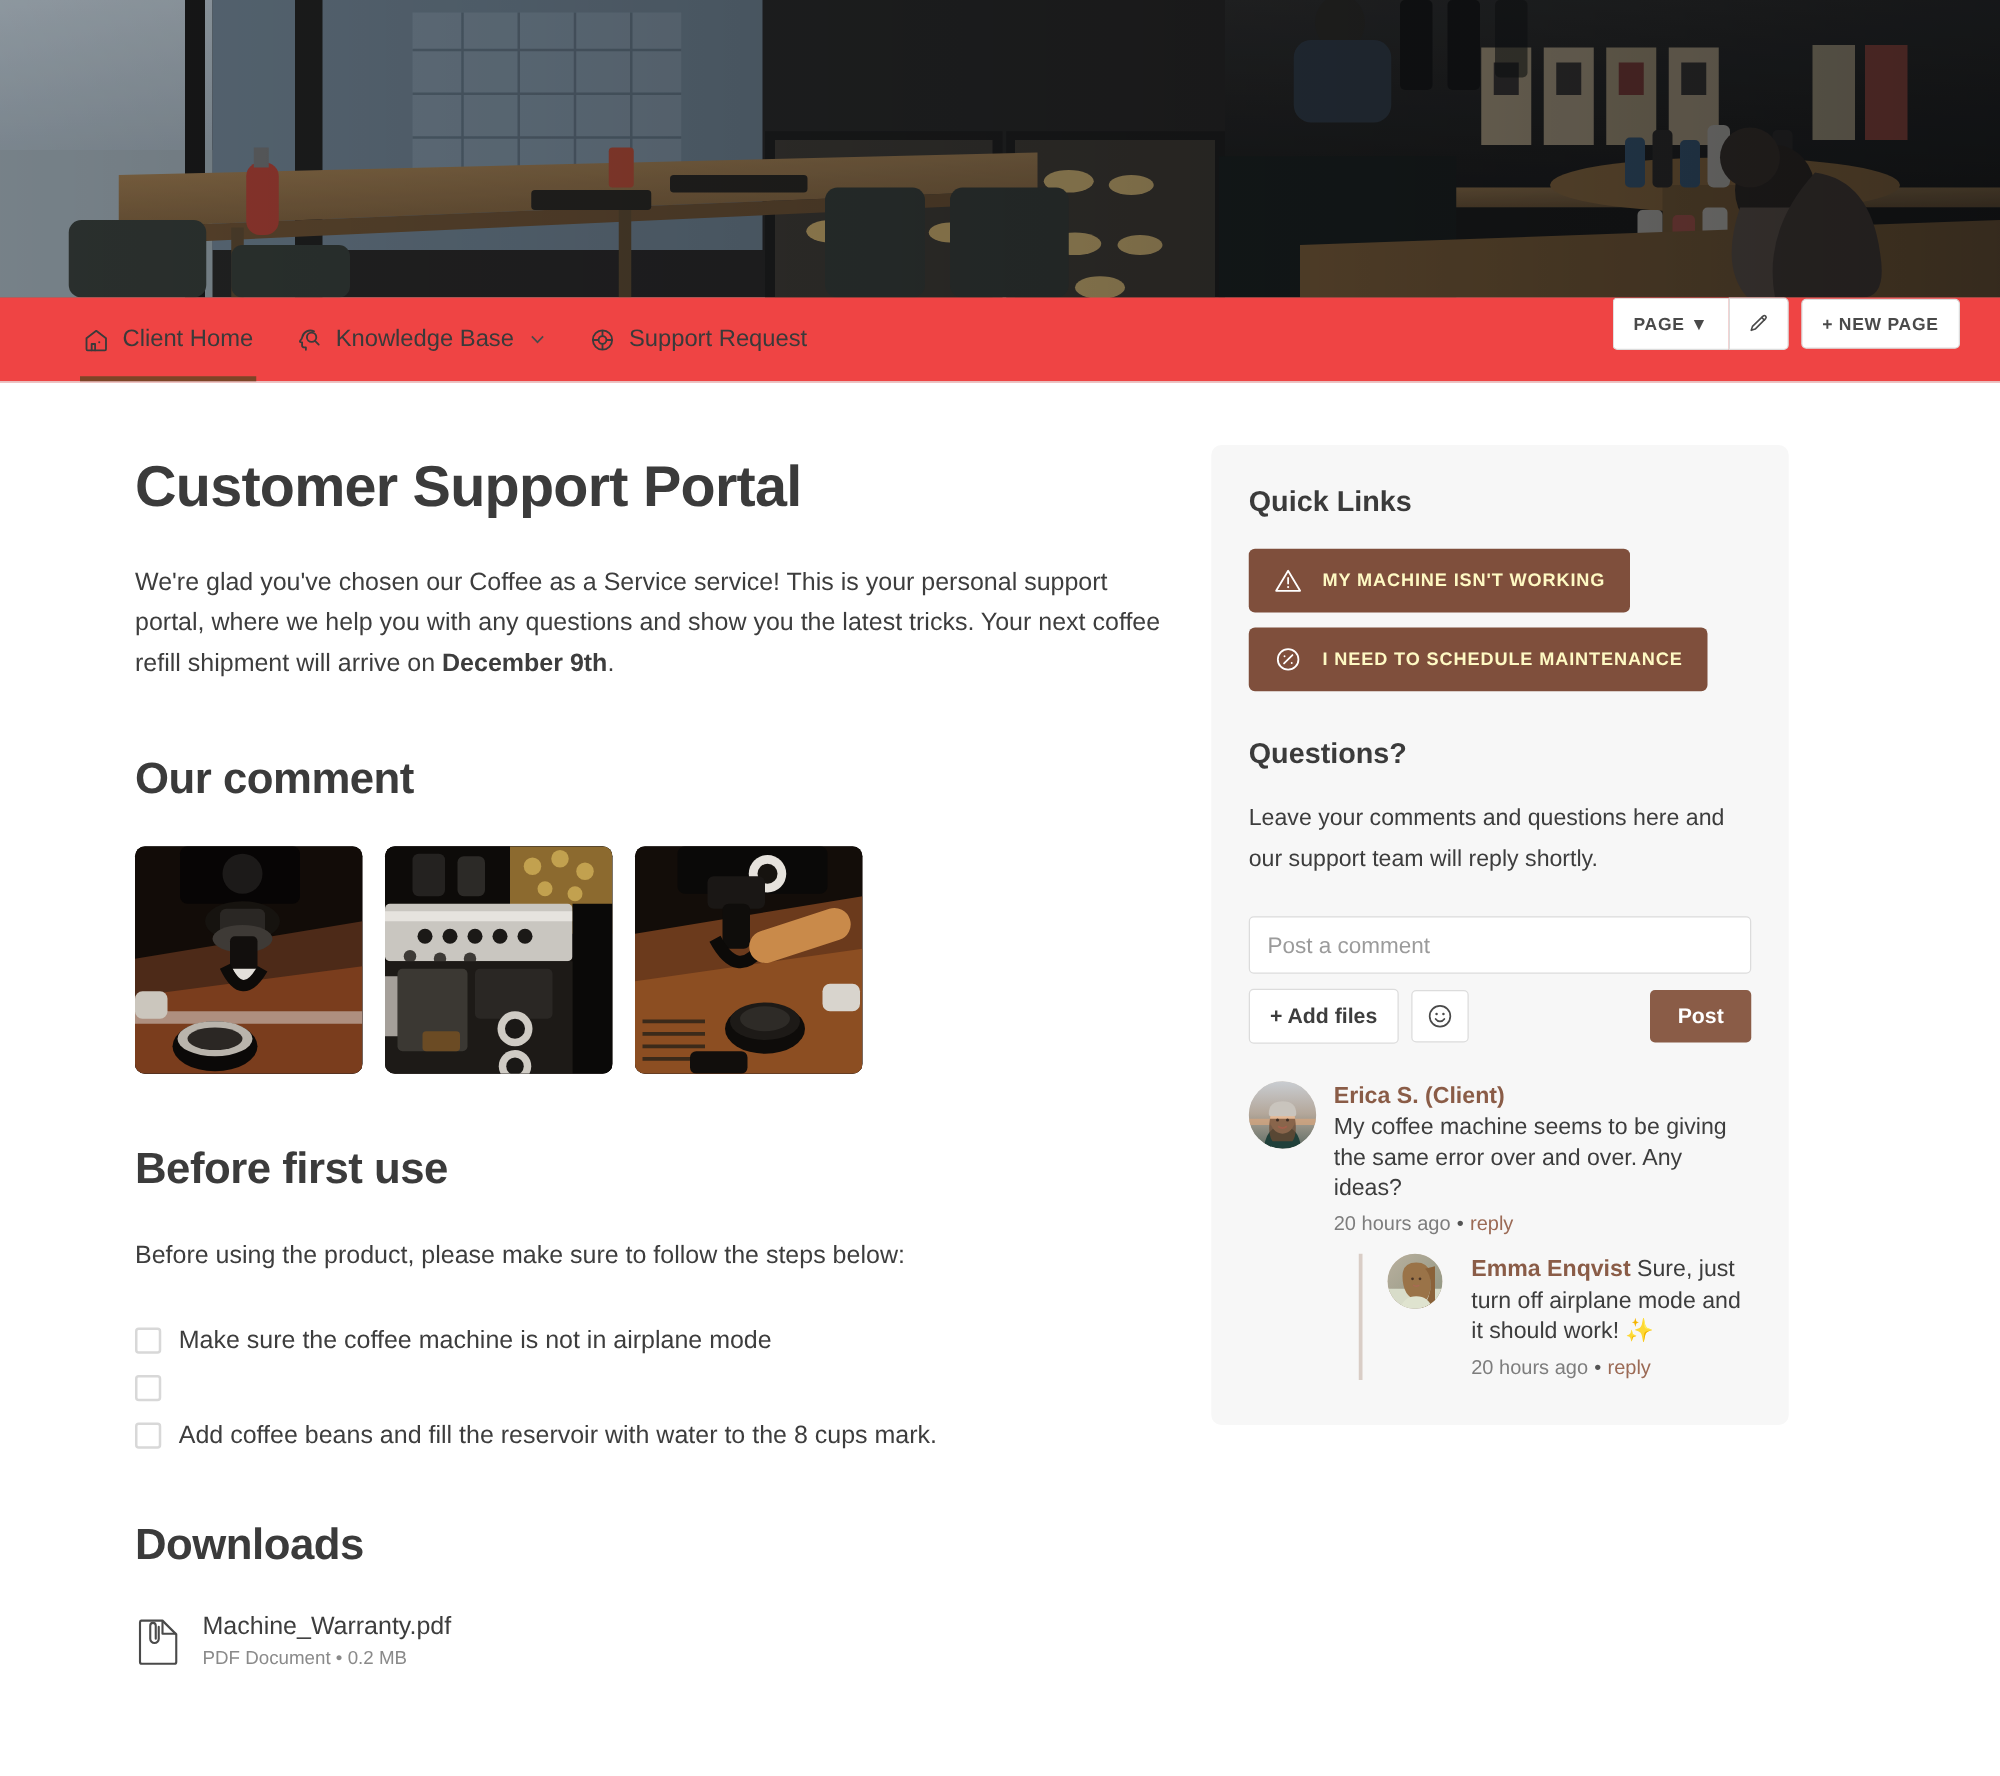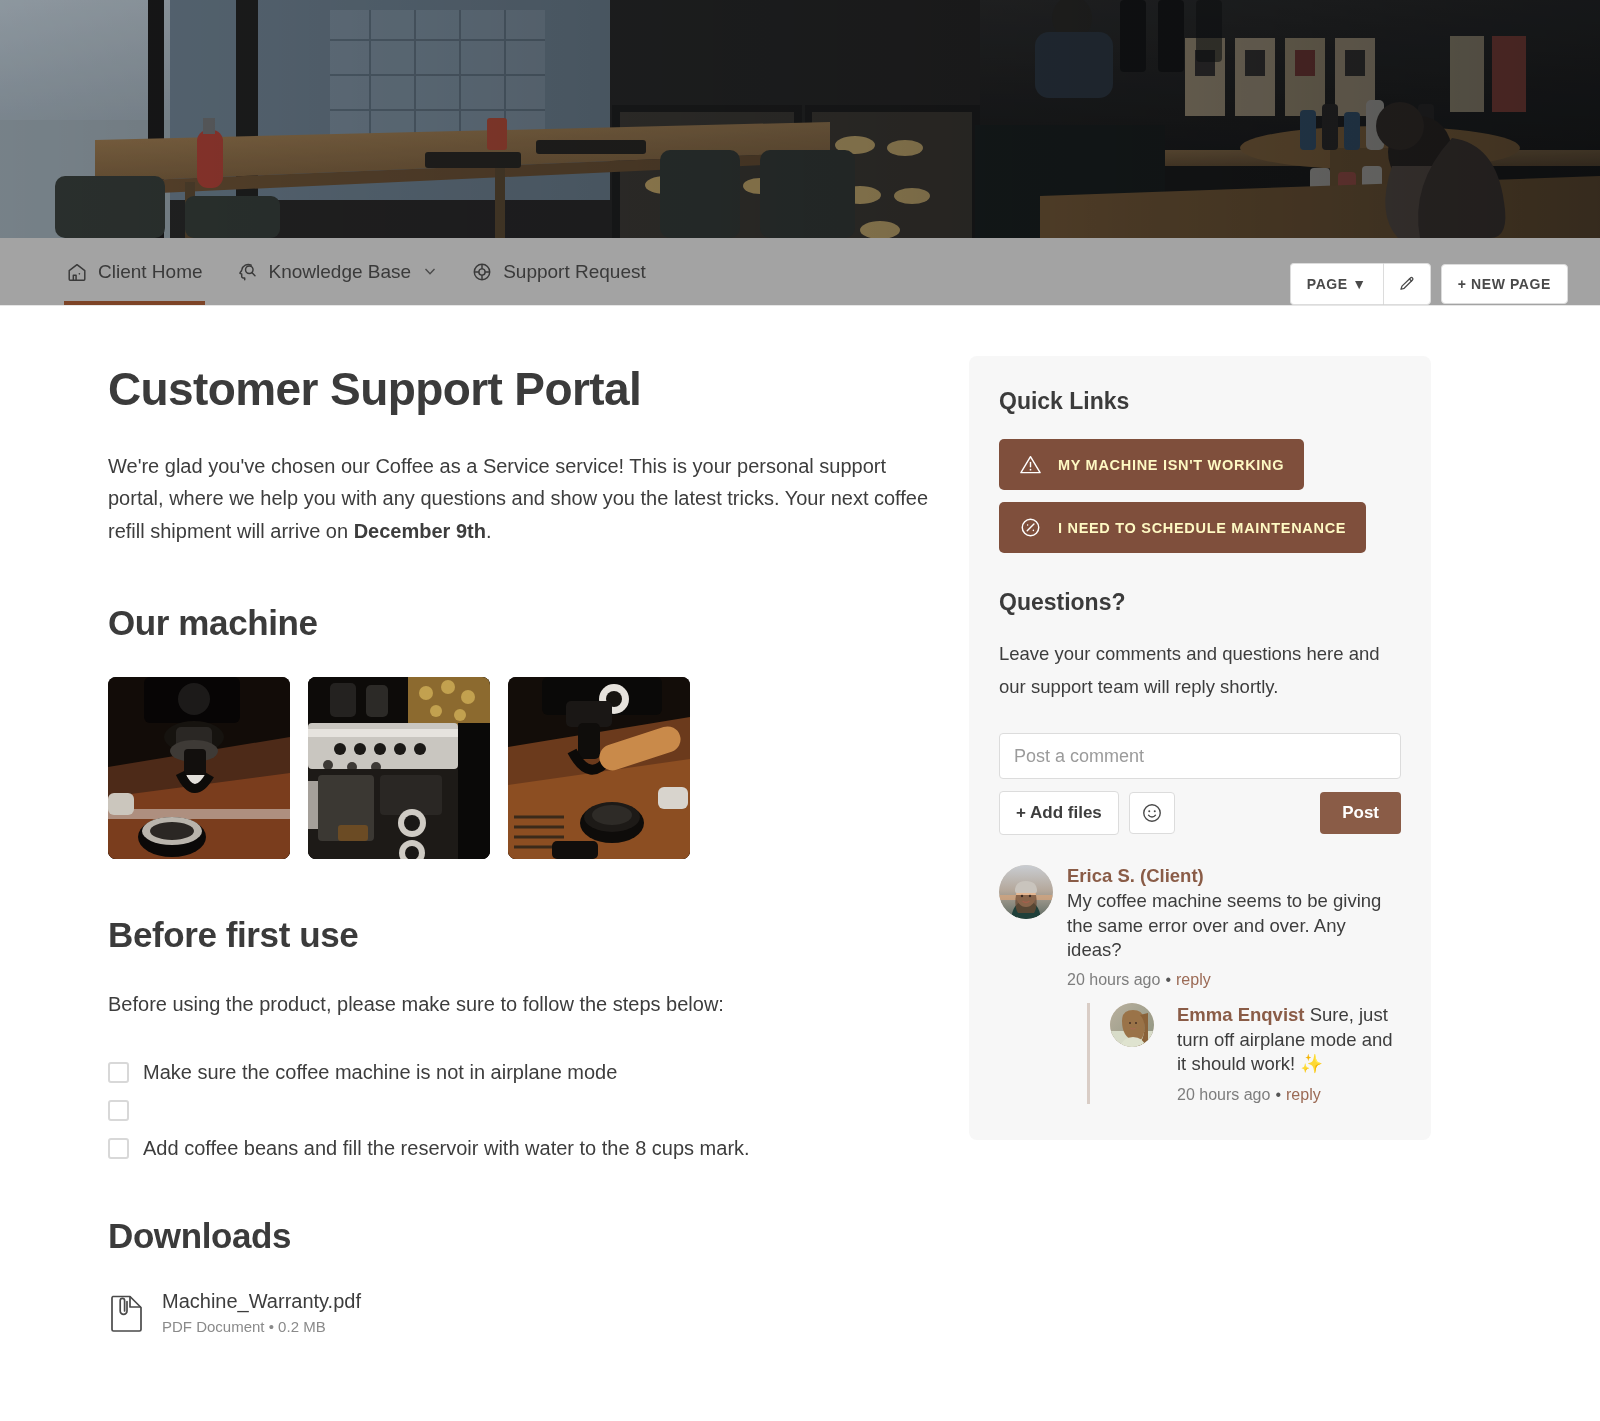--- a/index.html
+++ b/index.html
@@ -21,23 +21,23 @@
     background: #1c1a18;
   }
   .hero svg { display: block; width: 1600px; height: 238px; }
 
   
   .navbar {
     position: relative;
     height: 68px;
     border-bottom: 1px solid #e6e6e6;
     display: flex;
-    align-items: flex-end;
+    align-items: flex-start;
     padding: 0 32px 0 64px;
-    background: #a3a3a3;
+    background: #ef4444;
   }
   .nav-items { display: flex; align-items: center; gap: 30px; height: 100%; }
   .nav-item {
     display: flex;
     align-items: center;
     gap: 10px;
     height: 100%;
     font-size: 19px;
     color: #3a3a3a;
     cursor: pointer;
@@ -484,21 +484,21 @@
 </div>
 
 <div class="page">
 
   <div class="main-col">
 
     <h1 class="page-title">Customer Support Portal</h1>
 
     <p class="intro"><span>We're glad you've chosen our Coffee as a Service service! This is your personal support portal, where we help you with any questions and show you the latest tricks. Your next coffee refill shipment will arrive on </span><b>December 9th</b><span>.</span></p>
 
-    <h2 class="sec">Our machine</h2>
+    <h2 class="sec">Our comment</h2>
 
     <div class="products">
       <div class="prod">
         <svg width="182" height="182" viewBox="0 0 182 182">
           <rect width="182" height="182" fill="#120c08"></rect>
           <path d="M0 90 L182 60 L182 182 L0 182 Z" fill="#4d2a18"></path>
           <path d="M0 120 L182 96 L182 182 L0 182 Z" fill="#7a3d1d"></path>
           <rect x="0" y="132" width="182" height="10" fill="#d8d4cf" opacity="0.55"></rect>
           <rect x="36" y="0" width="96" height="46" rx="6" fill="#070505"></rect>
           <circle cx="86" cy="22" r="16" fill="#1c1a19"></circle>

